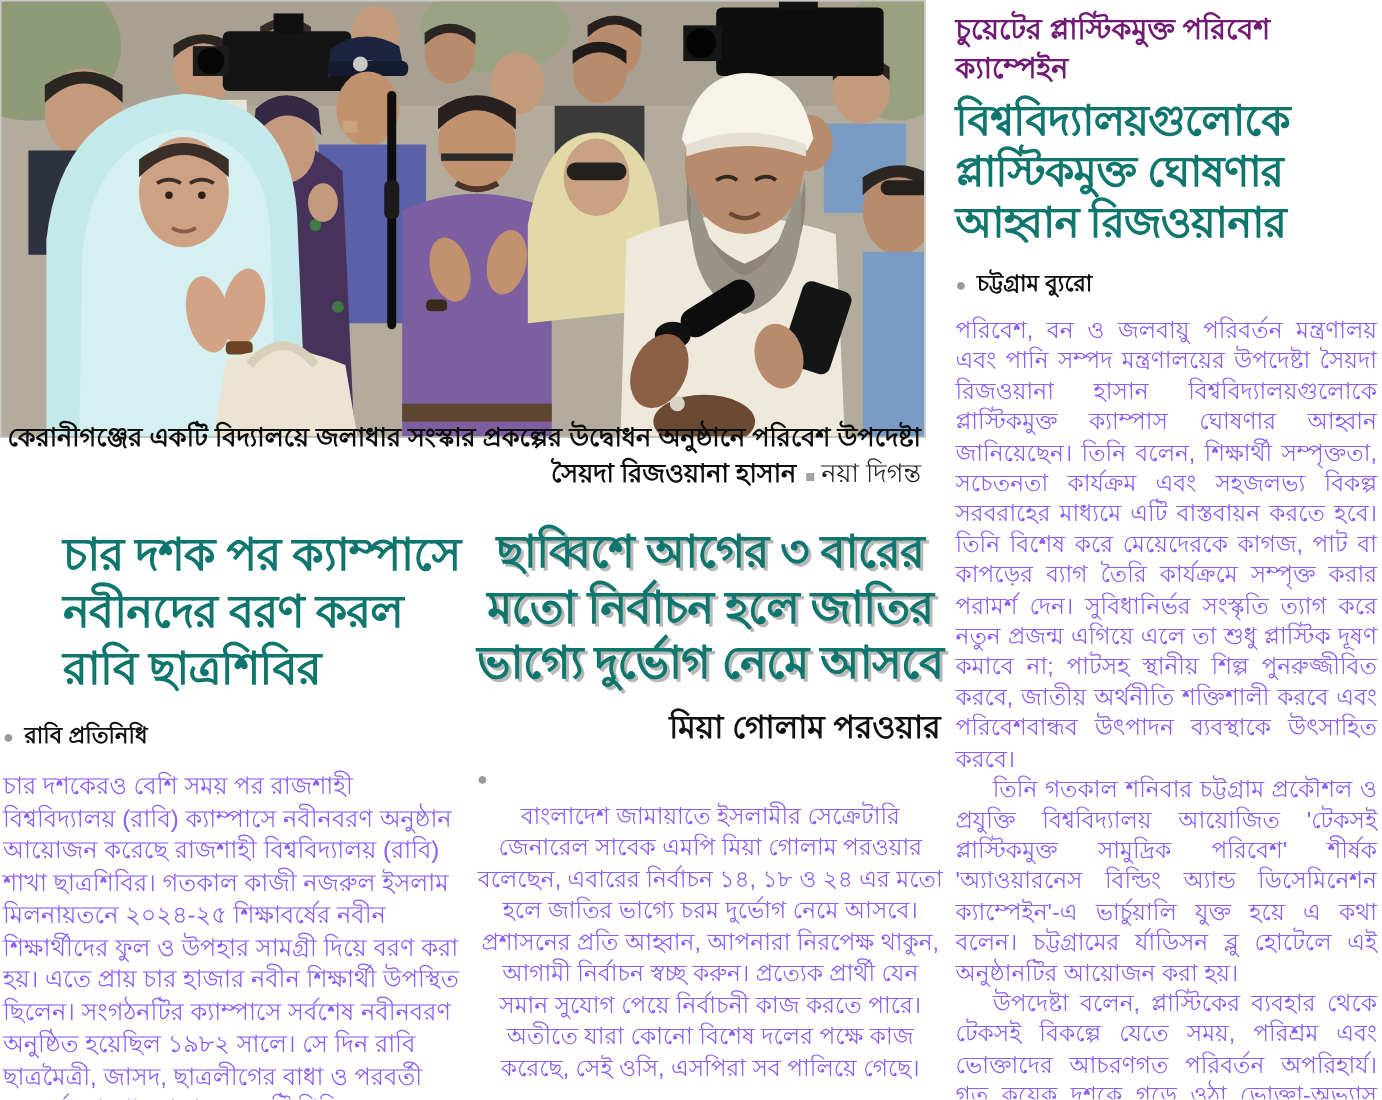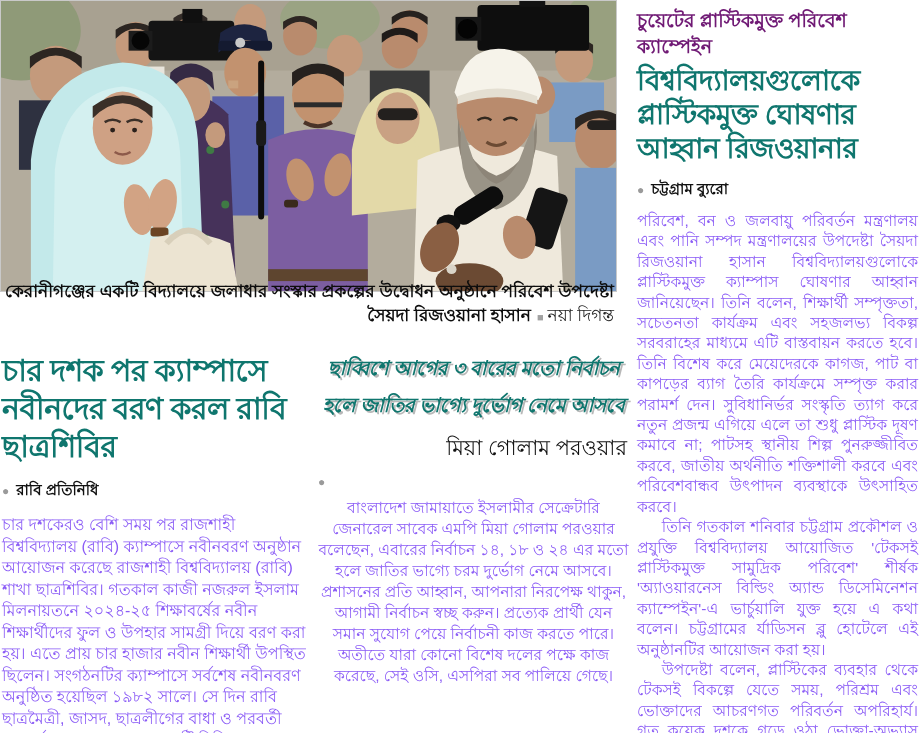--- a/index.html
+++ b/index.html
@@ -23,31 +23,30 @@
   .caption .cap-bold { font-weight:700; }
   .credit-sq { color:#a2a2a2; font-size:11px; margin:0 4px 0 6px; }
   .credit { font-weight:400; color:#222; }
   
   h1,h2 { font-weight:700; color:#0f766e; letter-spacing:-0.5px; }
   .byline { display:flex; align-items:center; gap:7px; font-weight:700; font-size:15px; color:#111; }
   .dot { color:#9a9a9a; font-size:12px; line-height:1; }
   p.body { font-size:15.5px; line-height:20.6px; color:#8b5cf6; }
   
   .art-left { position:absolute; left:2px; top:352px; width:306px; }
-  .art-left h2 { font-size:30px; line-height:38px; }
+  .art-left h2 { font-size:30px; line-height:38px;margin-left:40px; }
   .art-left .byline { margin-top:12px; }
   .art-left p.body { margin-top:11px; font-size:16px; line-height:21.5px; text-align:left; }
   
   .art-mid { position:absolute; left:318px; top:350px; width:311px; text-align:center; }
   .art-mid h2 {
-    font-size:20px; line-height:37px;
+    font-size:30px; line-height:37px;
     text-shadow:2px 2px 0 #b8b8b8;
-    font-style:italic;
-  }
-  .speaker { font-size:21px; font-weight:400; text-align:right; margin-top:8px; padding-right:2px; }
+  }
+  .speaker { font-size:21px; font-weight:700; text-align:right; margin-top:8px; padding-right:2px; }
   .art-mid .byline { margin-top:9px; text-align:left; }
   .art-mid p.body { margin-top:9px; text-align:center; font-size:15.5px; line-height:21px; }
   
   .art-right { position:absolute; left:637px; top:8px; width:281px; }
   .kicker { font-size:19px; font-weight:700; line-height:26px; color:#701a75; }
   .art-right h1 { font-size:28px; line-height:34px; margin-top:4px; }
   .art-right .byline { margin-top:11px; }
   .art-right p.body { margin-top:9px; text-align:justify; font-size:15.5px; line-height:20.4px; }
   .art-right p.flow { margin-top:0; }
   .ind { text-indent:1.6em; }

